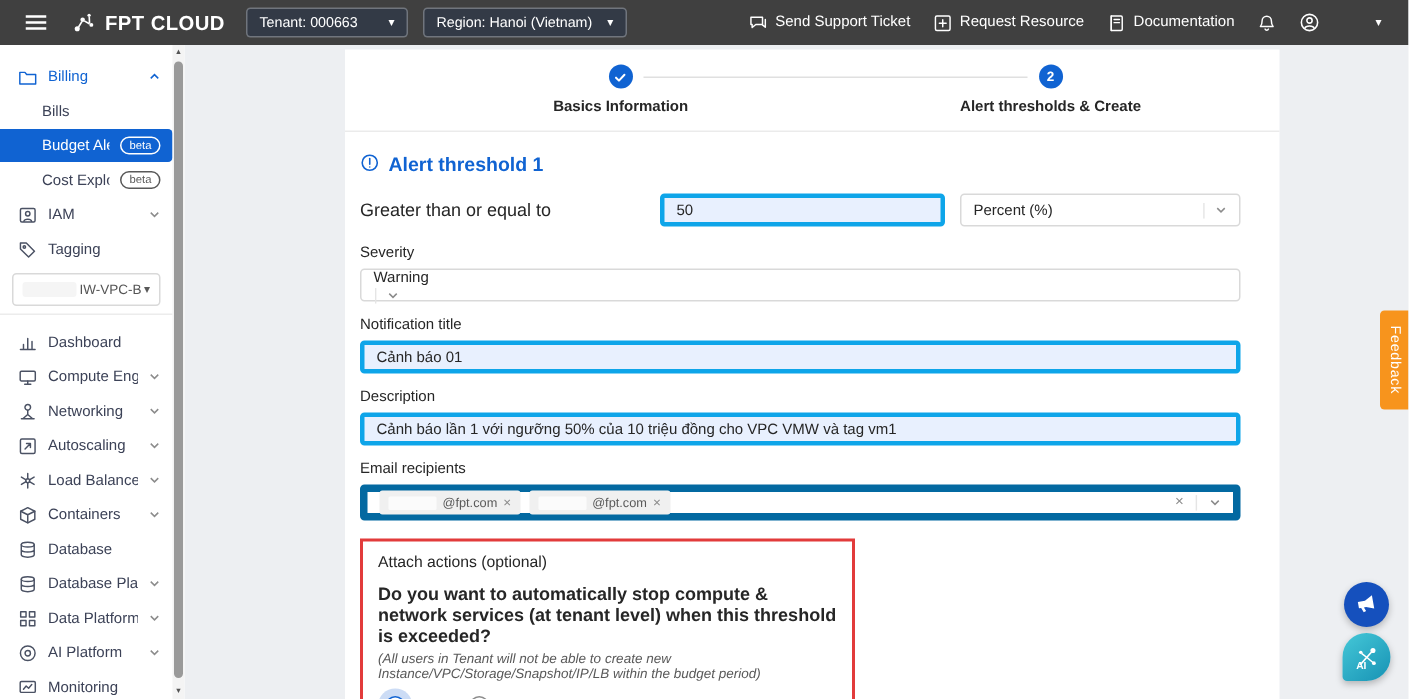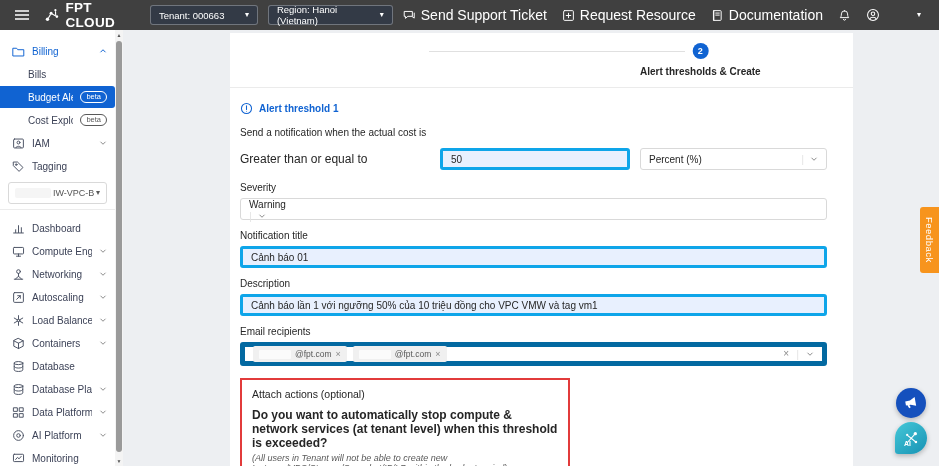--- a/index.html
+++ b/index.html
@@ -6,21 +6,21 @@
 html,body{width:939px;height:466px}
 body{font-family:"Liberation Sans",sans-serif;overflow:hidden;background:#edeff2;position:relative}
 
 
 .topbar{height:30px;background:#404040;display:flex;align-items:center;color:#fff;font-size:10px}
 .hamburger{width:48px;display:flex;justify-content:center;cursor:pointer}
 .logo{display:flex;align-items:center;gap:5px;font-weight:bold;font-size:13.5px;letter-spacing:.3px;margin-right:14px;cursor:pointer}
 .tb-pill{background:rgba(6,38,92,.22);border:1px solid rgba(255,255,255,.30);border-radius:3px;height:20px;display:flex;align-items:center;justify-content:space-between;padding:0 8px;margin-right:10px;font-size:9.5px;min-width:108px;cursor:pointer;gap:10px}
 .caret{font-size:8px;line-height:1}
 .tb-actions{margin-left:auto;display:flex;align-items:center;gap:15px;margin-right:10px}
-.tb-link{display:flex;align-items:center;gap:5px;font-size:14px;cursor:pointer;white-space:nowrap}
+.tb-link{display:flex;gap:5px;font-size:10px;cursor:pointer;white-space:nowrap}
 .tb-ico{display:flex;cursor:pointer}
 
 
 .app{display:flex;height:436px}
 .sidebar{width:123px;background:#fff;position:relative;flex-shrink:0;overflow:hidden}
 .side-list{width:115px;padding-top:10px}
 .side-item{height:22px;display:flex;align-items:center;padding:0 8px 0 12px;gap:7px;font-size:10px;color:#3c4257;cursor:pointer;margin-bottom:1px}
 .side-item.child{padding-left:28px}
 .side-item .s-icon{display:flex;color:#4b5264}
 .side-item.accent{color:#1063d2}
@@ -45,21 +45,21 @@
 
 .steps{height:55px;position:relative;border-bottom:1px solid #ebebeb}
 .step{position:absolute;top:10px;transform:translateX(-50%);text-align:center;cursor:pointer}
 .step1{left:29.5%}.step2{left:75.5%}
 .step-circle{width:16px;height:16px;border-radius:50%;background:#1063d2;color:#fff;display:flex;align-items:center;justify-content:center;margin:0 auto;font-size:9px;font-weight:bold}
 .step-label{margin-top:7px;font-size:10px;font-weight:bold;color:#262626;white-space:nowrap}
 .step-line{position:absolute;top:18px;left:32%;right:27%;height:1px;background:#e0e0e0}
 
 
 .form{padding:14px 26px 0 10px;color:#262626}
-.sec-title{display:flex;align-items:center;gap:6px;color:#1063d2;font-weight:bold;font-size:10px;margin-bottom:12px;cursor:default}
+.sec-title{display:flex;gap:6px;color:#1063d2;font-weight:bold;font-size:13px;margin-bottom:12px;cursor:default}
 .hint{font-size:10px;margin-bottom:10px}
 .row1{display:flex;align-items:center;margin-bottom:12px}
 .cond{width:200px;font-size:12px}
 .in{height:22px;border:3px solid #0ea5e9;border-radius:3px;font-size:10px;padding:0 8px;font-family:inherit;color:#262626;outline:none}
 .fill{background:#e8f0fe}
 .in.num{width:190px;margin-right:10px}
 .sel{height:22px;border:1px solid #d9d9d9;border-radius:3px;display:flex;align-items:center;padding:0 8px;font-size:10px;flex:1;background:#fff;cursor:pointer}
 .sel-right{margin-left:auto;display:flex;align-items:center;gap:6px;color:#bfbfbf}
 .sep{color:#e5e5e5;font-size:11px}
 .lbl{font-size:10px;margin:10px 0 5px}
@@ -367,39 +367,46 @@
       <span>▼</span>
       <span class="side-thumb"></span>
     </div>
   </div>
 
   <div class="main">
     <div class="card">
 
       <div class="steps">
         <div class="step-line"></div>
+        <div class="step step1">
+          <div class="step-circle">
+            <svg width="9" height="9" viewBox="0 0 16 16" fill="none" stroke="#fff" stroke-width="2.4" stroke-linecap="round" stroke-linejoin="round">
+                <path d="M3 8.5l3.5 3.5L13 5"></path>
+              </svg>
+          </div>
+          <div class="step-label">Basics Information</div>
+        </div>
         <div class="step step2">
           <div class="step-circle">2</div>
           <div class="step-label">Alert thresholds &amp; Create</div>
         </div>
       </div>
 
       <div class="form">
         <div class="sec-title">
           <span style="display:flex">
             <svg width="13" height="13" viewBox="0 0 16 16" fill="none" stroke="#1063d2" stroke-width="1.3">
                 <circle cx="8" cy="8" r="6.2"></circle>
                 <path d="M8 4.6v4.6" stroke-linecap="round"></path>
                 <circle cx="8" cy="11.5" r=".6" fill="#1063d2" stroke="none"></circle>
               </svg>
           </span>
           <span>Alert threshold 1</span>
         </div>
 
-        <div class="hint">Send a notification when the actual cost is</div>
 
         <div class="row1">
           <div class="cond">Greater than or equal to</div>
           <input class="in num fill" value="50" style="">
           <div class="sel">
             <span>Percent (%)</span>
             <span class="sel-right">
                 <span class="sep">|</span>
               <span style="display:flex">
                 <svg width="8" height="8" viewBox="0 0 16 16" fill="none" stroke="#8c8c8c" stroke-width="2">

